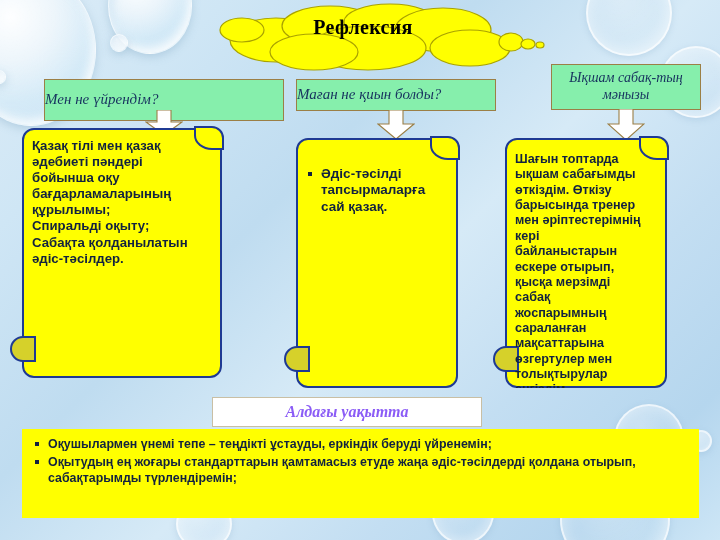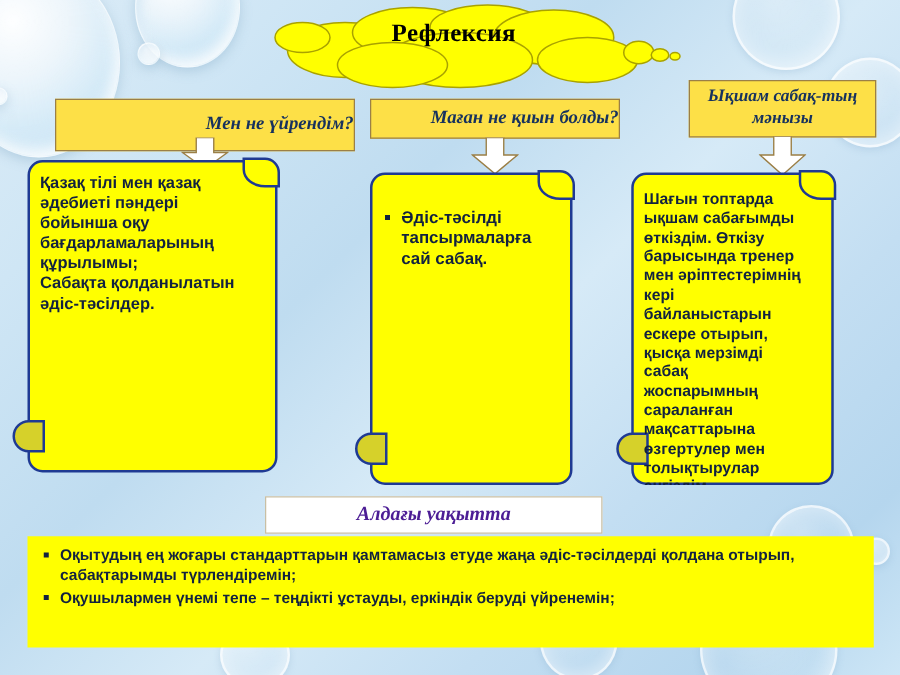--- a/index.html
+++ b/index.html
@@ -36,26 +36,26 @@
     position:absolute; left:0; top:14px; width:290px;
     text-align:center;
     font-family:"Liberation Serif", serif;
     font-weight:bold; font-size:20px; color:#000000;
     letter-spacing:.3px;
   }
 
   
   .hdr {
     position:absolute;
-    background:#fde047;
+    background:#86efac;
     border:1px solid #9b7f46;
-    display:flex; align-items:center; justify-content:flex-end;
+    display:flex; align-items:center; justify-content:flex-start;
     text-align:center;
     font-family:"Liberation Serif", serif;
-    font-style:italic; font-weight:bold;
+    font-style:italic; font-weight:normal;
     color:#16315e;
     line-height:1.18;
   }
   #hdr1 { left:44px;  top:79px;  width:240px; height:42px; font-size:15px; }
   #hdr2 { left:296px; top:79px;  width:200px; height:32px; font-size:15px; }
   #hdr3 { left:551px; top:64px;  width:150px; height:46px; font-size:14px; }
 
   .arrow { position:absolute; }
   .arrow svg { display:block; }
 
@@ -95,21 +95,21 @@
   #box2 .content { font-size:13.5px; padding-top:28px; }
   #box3 { left:505px; top:138px; width:162px; height:250px; }
   #box3 .content { font-size:12.6px; padding-top:14px; }
 
   
   #bottom-hdr {
     position:absolute; left:212px; top:397px; width:270px; height:30px;
     background:#ffffff; border:1px solid #c9bfa4;
     display:flex; align-items:center; justify-content:center;
     font-family:"Liberation Serif", serif;
-    font-style:italic; font-weight:bold; font-size:16px; color:#4c1d95;
+    font-style:italic; font-weight:bold; font-size:16px; color:#8b5cf6;
   }
   #bottom-bar {
     position:absolute; left:22px; top:429px; width:677px; height:89px;
     background:#ffff00;
     padding:8px 10px 6px 10px;
   }
   #bottom-bar ul { list-style:none; }
   #bottom-bar li {
     position:relative; padding-left:16px; margin-bottom:2px;
     font-weight:bold; font-size:12.4px; color:#12223f; line-height:1.28;
@@ -182,45 +182,46 @@
       <polygon points="12,0 26,0 26,15 37,15 19,31 1,15 12,15" fill="#ffffff" stroke="#9b7f46" stroke-width="1.1"></polygon>
     </svg>
 </div>
 
 <div class="scroll-box" id="box1">
   <div class="paper"></div>
   <div class="curl-tr"></div>
   <div class="curl-bl"></div>
   <div class="content">
     <p class="plain-line">Қазақ тілі мен қазақ әдебиеті пәндері бойынша оқу бағдарламаларының құрылымы;</p>
+    <p class="plain-line">Спиральді оқыту;</p>
     <p class="plain-line">Сабақта қолданылатын әдіс-тәсілдер.</p>
   </div>
 </div>
 
 <div class="scroll-box" id="box2">
   <div class="paper"></div>
   <div class="curl-tr"></div>
   <div class="curl-bl"></div>
   <div class="content">
     <ul>
-      <li>Әдіс-тәсілді тапсырмаларға сай сабақ.</li>
+      <li>Әдіс-тәсілді тапсырмаларға сай қазақ.</li>
     </ul>
   </div>
 </div>
 
 <div class="scroll-box" id="box3">
   <div class="paper"></div>
   <div class="curl-tr"></div>
   <div class="curl-bl"></div>
   <div class="content">
     <p class="plain-line">Шағын топтарда ықшам сабағымды өткіздім. Өткізу барысында тренер мен әріптестерімнің кері байланыстарын ескере отырып, қысқа мерзімді сабақ жоспарымның сараланған мақсаттарына өзгертулер мен толықтырулар енгіздім.</p>
   </div>
 </div>
 
 <div id="bottom-hdr">
   <span>Алдағы уақытта</span>
 </div>
 <div id="bottom-bar">
   <ul>
+    <li>Оқушылармен үнемі тепе – теңдікті ұстауды, еркіндік беруді үйренемін;</li>
     <li>Оқытудың ең жоғары стандарттарын  қамтамасыз етуде жаңа әдіс-тәсілдерді қолдана отырып, сабақтарымды түрлендіремін;</li>
-    <li>Оқушылармен үнемі тепе – теңдікті ұстауды, еркіндік беруді үйренемін;</li>
   </ul>
 </div>
 
 </body></html>

